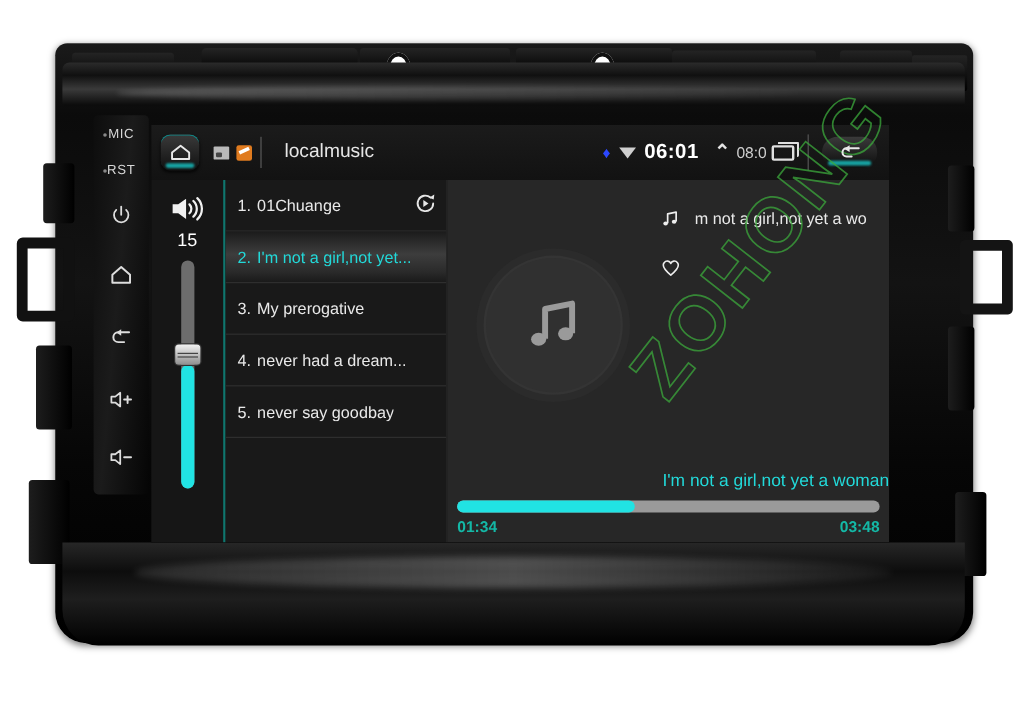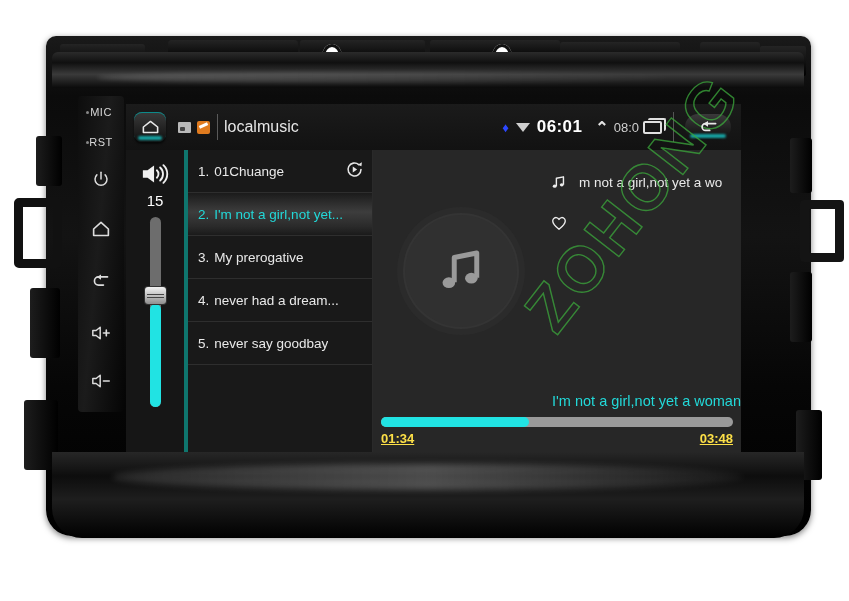--- a/index.html
+++ b/index.html
@@ -105,21 +105,21 @@
   .home-btn:after{content:"";position:absolute;left:4px;right:4px;bottom:2px;height:4px;
     background:#17a2a2;border-radius:3px;filter:blur(1px);}
   .mini-ico{ width:13px;height:11px;margin-left:12px;background:#b9b9b9;border-radius:1px;
              position:relative;}
   .mini-ico:after{content:"";position:absolute;left:2px;bottom:2px;width:5px;height:4px;
                   background:#444;border-radius:1px;}
   .app-ico{ width:13px;height:13px;margin-left:6px;background:#e07b1f;border-radius:2px;position:relative;}
   .app-ico:after{content:"";position:absolute;left:2px;top:3px;width:9px;height:3px;background:#fff;
                  transform:rotate(-25deg);}
   .divider-v{ width:1px;height:26px;background:#5a5a5a;margin-left:7px; }
-  .title{ color:#e6e6e6; font-size:16px; margin-left:6px; }
+  .title{ color:#e6e6e6; font-size:16px; margin-left:19px; }
   .sb-right{ margin-left:auto; display:flex; align-items:center; gap:7px; padding-right:2px;}
   .bt-ico{ color:#2b47ff; font-size:13px; line-height:1; }
   .wifi-ico{ width:0;height:0;border-left:7px solid transparent;border-right:7px solid transparent;
              border-top:9px solid #cfcfcf; }
   .clock{ color:#fff; font-size:17px; font-weight:bold; letter-spacing:.4px; }
   .chev{ color:#e4e4e4; font-size:16px; font-weight:bold; margin-left:6px;}
   .alt-clock{ color:#cfcfcf; font-size:13px; margin-left:-2px; }
   .rect-ico{ width:19px;height:13px;border:2px solid #e0e0e0;border-radius:2px;margin-left:-3px;
              position:relative;}
   .rect-ico:after{content:"";position:absolute;left:3px;top:-5px;width:16px;height:11px;
@@ -133,21 +133,21 @@
   .back-btn:after{content:"";position:absolute;left:5px;right:5px;bottom:2px;height:4px;
     background:#17a2a2;border-radius:3px;filter:blur(1px);}
   .back-btn svg{position:relative;z-index:2;}
 
   
   .content{ position:relative; height:302px; display:flex; }
 
   
   .volcol{
     width:62px; background:#161616; display:flex; flex-direction:column;
-    align-items:center; padding-top:12px; border-right:4px solid #0f766e;
+    align-items:center; padding-top:12px; border-right:2px solid #0f766e;
   }
   .vol-val{ color:#fff; font-size:15px; margin:6px 0 8px; }
   .vol-track{
     position:relative; width:11px; height:190px; border-radius:6px;
     background:#6d6d6d;
   }
   .vol-fill{
     position:absolute; left:0; bottom:0; width:11px; height:54%;
     background:#21e3e3; border-radius:6px;
   }
@@ -188,22 +188,22 @@
   .meta{ flex:1; padding:12px 6px 0 2px; }
   .meta-row{ display:flex; align-items:center; height:40px; color:#e9e9e9; font-size:13.5px; }
   .meta-row .mtxt{ margin-left:12px; white-space:nowrap; overflow:hidden; }
 
   .lyric{
     text-align:right; color:#22d9d9; font-size:14.5px; padding:2px 0 8px;
   }
   .progress-area{ padding:0 8px 6px; }
   .pbar{ position:relative; height:10px; border-radius:5px; background:#9a9a9a; }
   .pfill{ position:absolute;left:0;top:0;height:10px;border-radius:5px;background:#21e3e3;width:42%; }
-  .times{ display:flex; justify-content:space-between; color:#fde047; font-size:13px;
-          font-weight:bold; margin-top:4px;text-decoration:underline; }
+  .times{ display:flex; justify-content:space-between; color:#14b8a6; font-size:13px;
+          font-weight:bold; margin-top:4px; }
 
   
   .watermark{
     position:absolute; left:510px; top:300px; width:300px; height:240px;
     pointer-events:none;
     color:rgba(60,170,60,.55);
     font-size:64px; font-weight:bold; letter-spacing:4px;
     transform:rotate(-52deg); transform-origin:left top;
     -webkit-text-stroke:1.4px rgba(60,170,60,.75);
     color:transparent;

